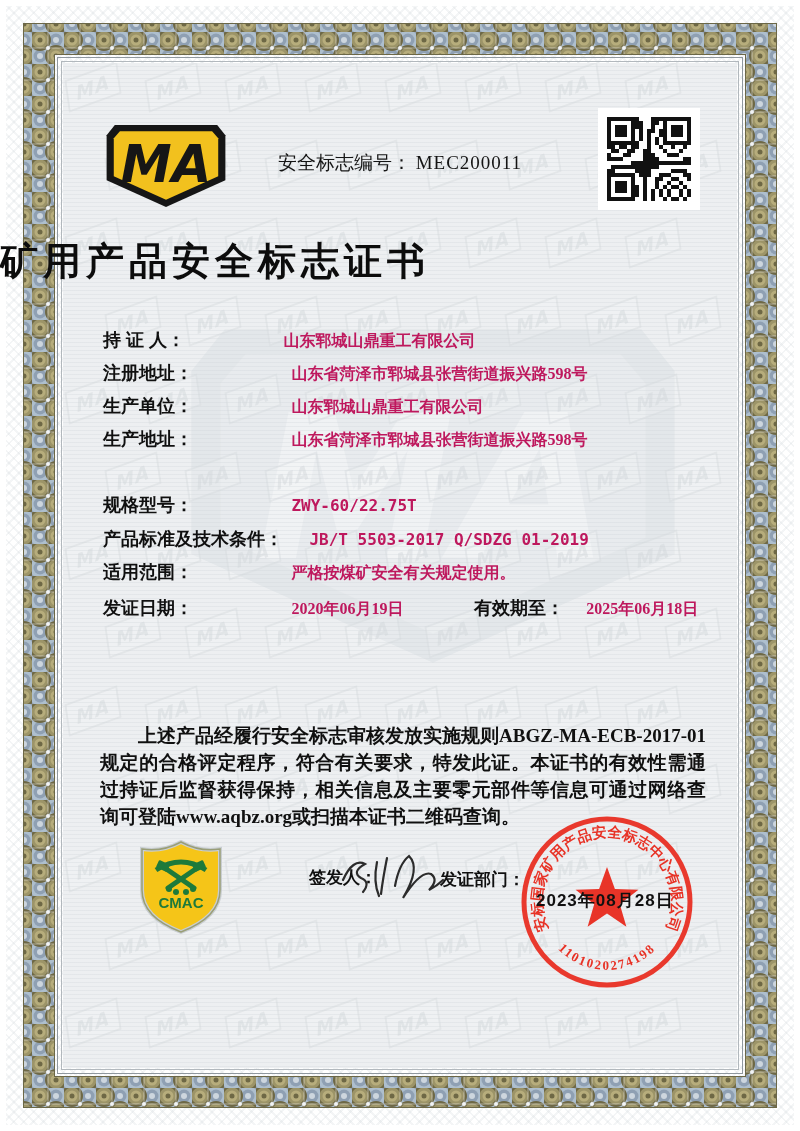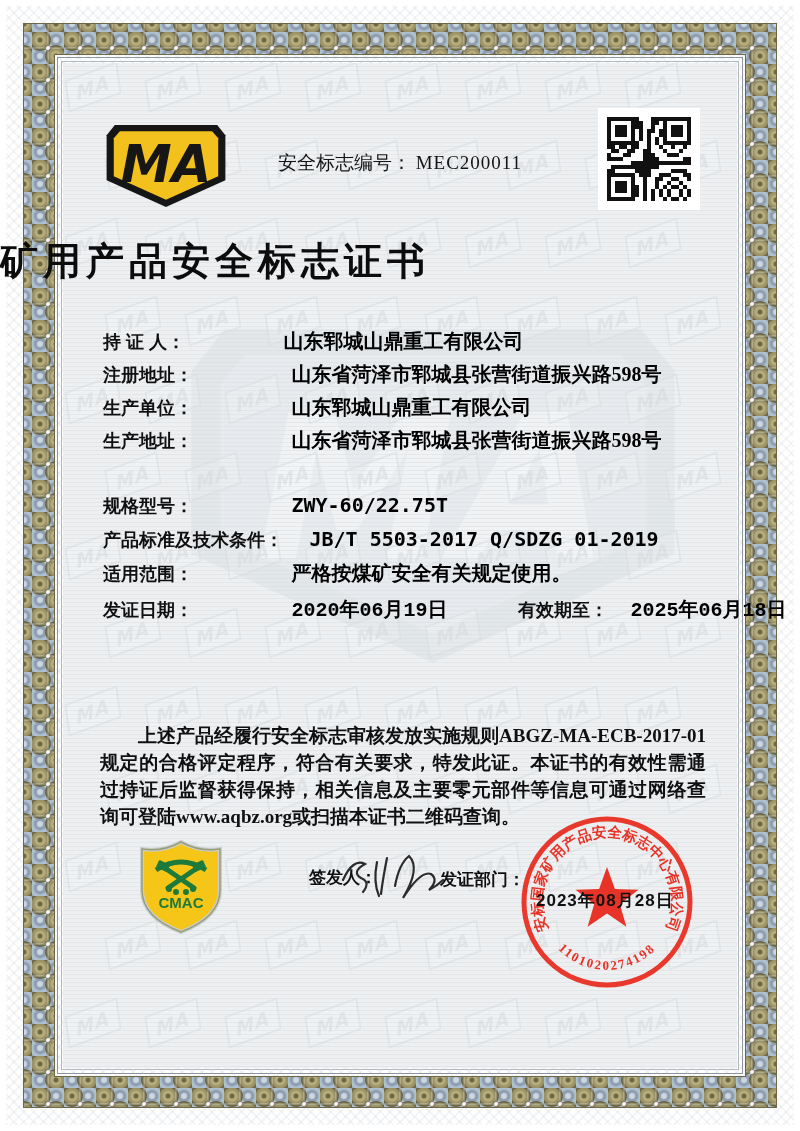--- a/index.html
+++ b/index.html
@@ -20,24 +20,24 @@
   .stripes{position:absolute;inset:63px;z-index:2;pointer-events:none;background:
     repeating-linear-gradient(180deg,rgba(255,255,255,0) 0 3px,rgba(205,211,216,.30) 3px 4px);}
   .text-layer{position:absolute;inset:0;z-index:3;}
   .abs{position:absolute;}
   .issue-line{left:0;right:0;top:150px;text-align:center;font-family:"Liberation Serif",serif;font-size:19px;color:#141414;}
   .issue-line .num{font-family:"Liberation Serif",serif;letter-spacing:1px;}
   .cert-title{left:0;right:0;top:236px;text-align:left;font-family:"Liberation Serif",serif;
     font-weight:900;font-size:38px;color:#0c0c0c;letter-spacing:5px;}
   .frow{left:103px;height:24px;white-space:nowrap;}
   .flabel{display:inline-block;font-weight:bold;font-size:18px;color:#101010;font-family:"Liberation Sans",sans-serif;}
-  .fvalue{font-weight:bold;font-size:20px;color:#000000;}
+  .fvalue{font-weight:bold;font-size:16px;color:#be185d;}
   .v-kai{font-family:"Liberation Serif",serif;}
   .v-num{font-family:"DejaVu Sans Mono",monospace;letter-spacing:0;}
-  .v-date{font-family:Liberation Mono, monospace;}
+  .v-date{font-family:Liberation Serif, serif;}
   .pos{position:absolute;top:0;}
   .body-par{left:100px;top:722px;width:606px;font-family:"Liberation Serif",serif;font-weight:bold;
     font-size:19px;line-height:27px;color:#101010;text-align:justify;text-indent:2em;}
   .sig-label{font-weight:bold;font-size:17px;color:#101010;}
   .seal-date{left:536px;top:889px;font-weight:bold;font-size:17px;color:#111;letter-spacing:1px;z-index:5;}
   .seal-wrap{left:518px;top:813px;z-index:4;}
 </style>
 </head>
 <body>
 

